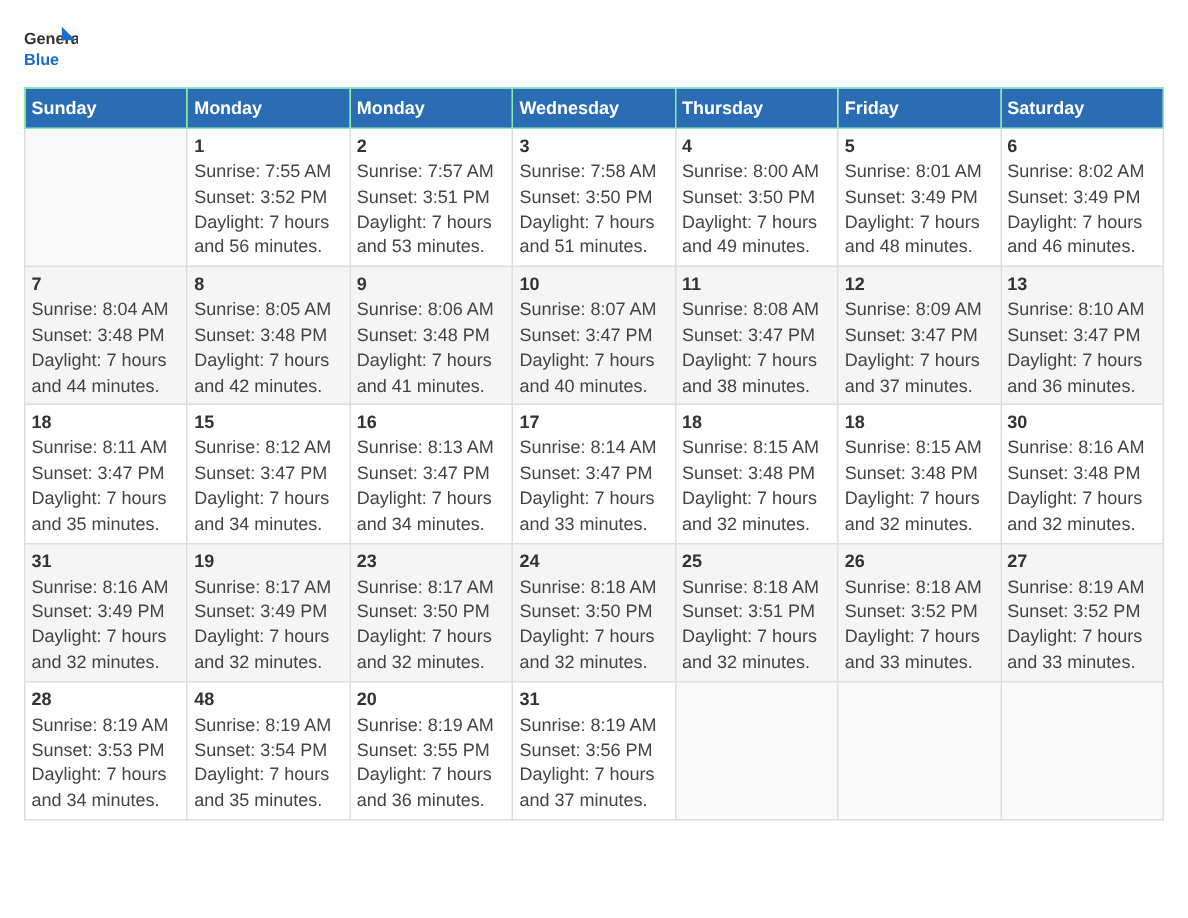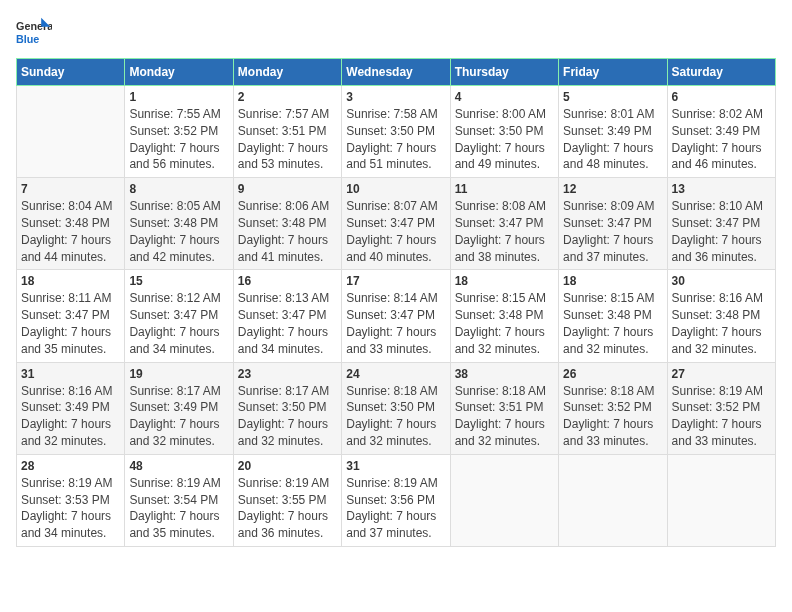--- a/index.html
+++ b/index.html
@@ -213,21 +213,21 @@
         </td>
         <td>
           <span class="day-number">23</span>
           <div class="day-info">Sunrise: 8:17 AM<br>Sunset: 3:50 PM<br>Daylight: 7 hours<br>and 32 minutes.</div>
         </td>
         <td>
           <span class="day-number">24</span>
           <div class="day-info">Sunrise: 8:18 AM<br>Sunset: 3:50 PM<br>Daylight: 7 hours<br>and 32 minutes.</div>
         </td>
         <td>
-          <span class="day-number">38</span>
+          <span class="day-number">25</span>
           <div class="day-info">Sunrise: 8:18 AM<br>Sunset: 3:51 PM<br>Daylight: 7 hours<br>and 32 minutes.</div>
         </td>
         <td>
           <span class="day-number">26</span>
           <div class="day-info">Sunrise: 8:18 AM<br>Sunset: 3:52 PM<br>Daylight: 7 hours<br>and 33 minutes.</div>
         </td>
         <td>
           <span class="day-number">27</span>
           <div class="day-info">Sunrise: 8:19 AM<br>Sunset: 3:52 PM<br>Daylight: 7 hours<br>and 33 minutes.</div>
         </td>

